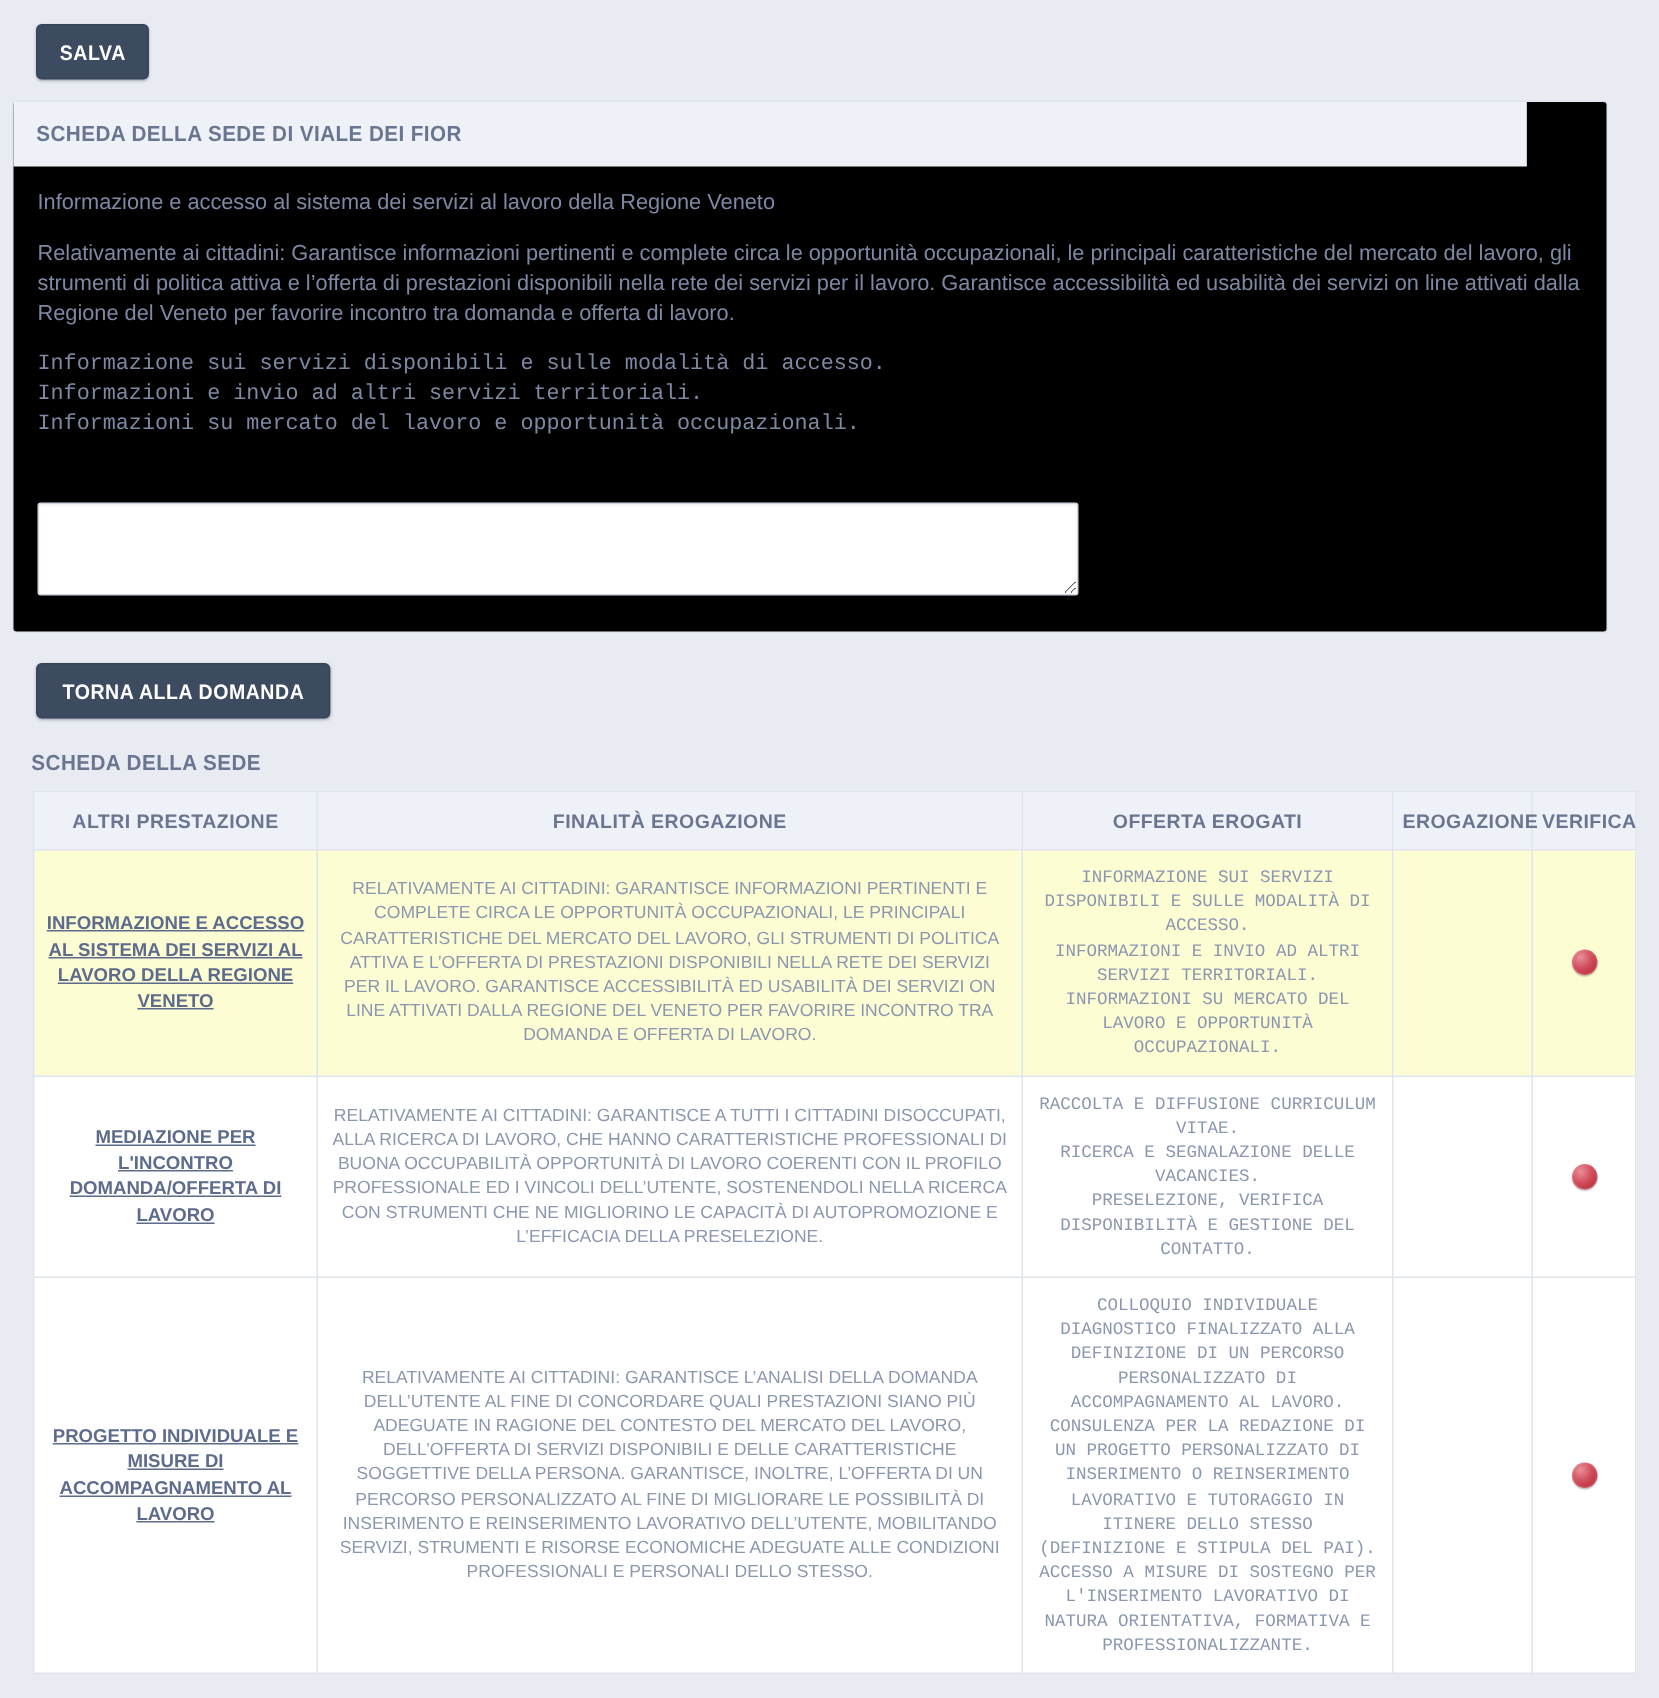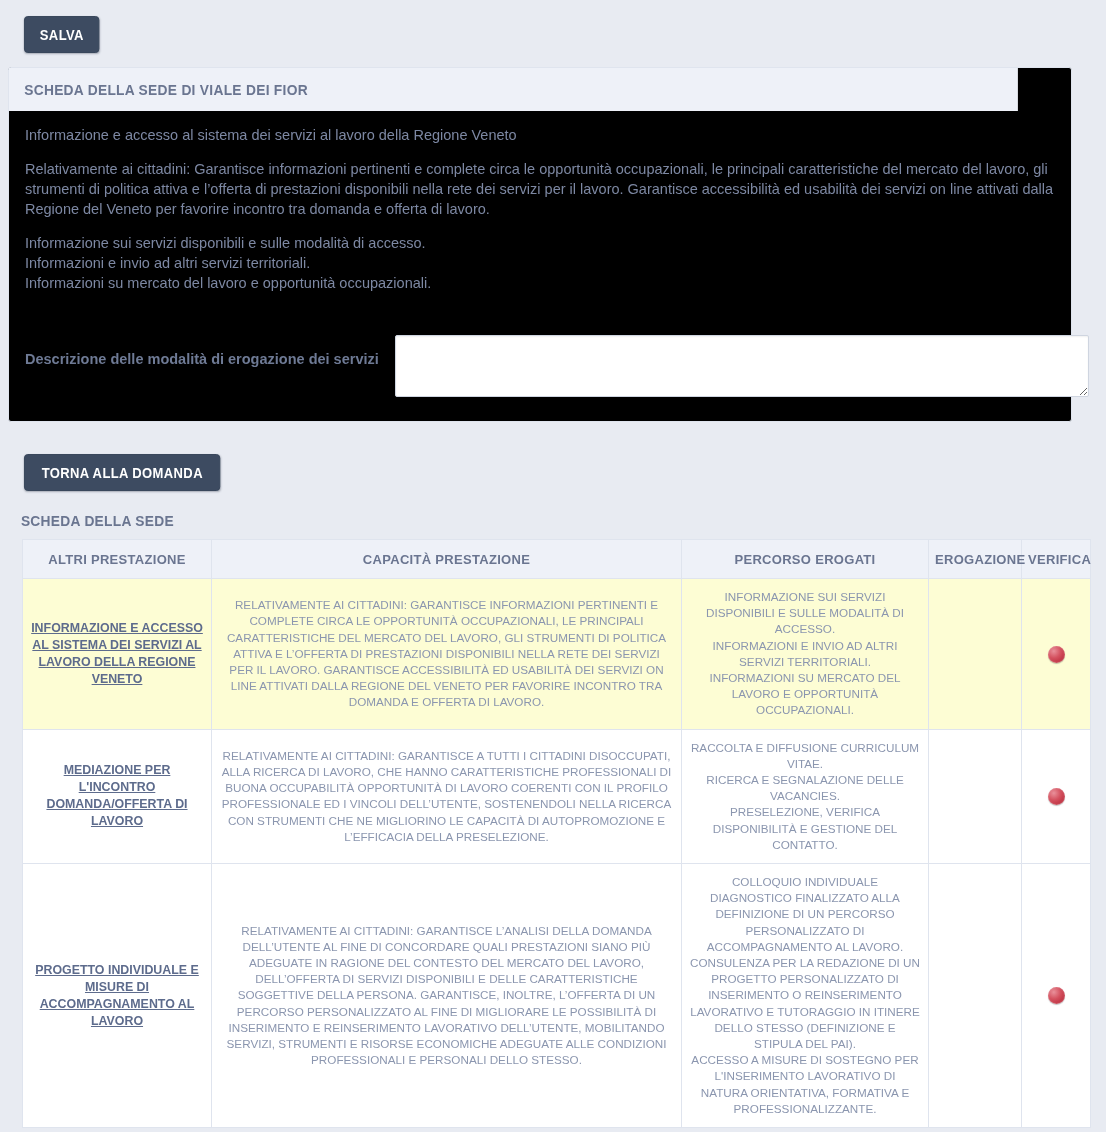--- a/index.html
+++ b/index.html
@@ -99,21 +99,21 @@
     box-shadow: inset 0 1px 2px rgba(0,0,0,.06);
     resize: both;
     font-family: "Liberation Sans", sans-serif;
     font-size: 14px;
     color: #555;
     padding: 4px 6px;
     display: block;
   }
 
   
-  .toolbar2 { padding: 32px 0 16px 24px; }
+  .toolbar2 { padding: 20px 0 16px 24px; }
 
   
   .section-title {
     color: #6a7590;
     font-weight: bold;
     font-size: 14.5px;
     letter-spacing: .3px;
     padding: 6px 0 10px 22px;
     transform: scaleX(.95);
     transform-origin: left center;
@@ -163,42 +163,41 @@
 
   .dot {
     display: inline-block;
     width: 17px;
     height: 17px;
     border-radius: 50%;
     background: radial-gradient(circle at 34% 30%, #e9909a 0%, #d4515f 42%, #bd2f3f 78%, #a8232f 100%);
     box-shadow: 0 1px 1px rgba(0,0,0,.25), inset 0 0 2px rgba(255,255,255,.4);
     vertical-align: middle;
   }
-  .nowrap-pre { white-space: pre-line; }
+  .nowrap-pre { white-space: pre-line; font-family: Liberation Mono, monospace; }
 </style>
 </head>
 <body>
 
 <div class="page">
 
   <div class="toolbar">
     <div class="btn btn-salva">SALVA</div>
   </div>
 
   <div class="card">
     <div class="card-header">SCHEDA DELLA SEDE DI VIALE DEI FIOR</div>
     <div class="card-body">
       <p class="para">Informazione e accesso al sistema dei servizi al lavoro della Regione Veneto</p>
       <p class="para">Relativamente ai cittadini: Garantisce informazioni pertinenti e complete circa le opportunità occupazionali, le principali caratteristiche del mercato del lavoro, gli strumenti di politica attiva e l’offerta di prestazioni disponibili nella rete dei servizi per il lavoro. Garantisce accessibilità ed usabilità dei servizi on line attivati dalla Regione del Veneto per favorire incontro tra domanda e offerta di lavoro.</p>
       <p class="para para-lines nowrap-pre">Informazione sui servizi disponibili e sulle modalità di accesso.
 Informazioni e invio ad altri servizi territoriali.
 Informazioni su mercato del lavoro e opportunità occupazionali.</p>
 
       <div class="field-row">
-        <div class="field-label">Descrizione delle modalità di erogazione dei servizi</div>
         <div class="field-input-wrap">
           <textarea class="ta" placeholder="" style=""></textarea>
         </div>
       </div>
     </div>
   </div>
 
   <div class="toolbar2">
     <div class="btn btn-torna">TORNA ALLA DOMANDA</div>
   </div>
@@ -210,22 +209,22 @@
       <colgroup>
         <col class="col-area">
           <col class="col-fin">
           <col class="col-serv">
           <col class="col-erog">
           <col class="col-compl">
       </colgroup>
       <thead>
         <tr>
           <th>ALTRI PRESTAZIONE</th>
-          <th>CAPACITÀ PRESTAZIONE</th>
-          <th>PERCORSO EROGATI</th>
+          <th>FINALITÀ EROGAZIONE</th>
+          <th>OFFERTA EROGATI</th>
           <th>EROGAZIONE</th>
           <th>VERIFICA</th>
         </tr>
       </thead>
       <tbody>
         <tr class="highlight">
           <td class="area">
             <a>INFORMAZIONE E ACCESSO AL SISTEMA DEI SERVIZI AL LAVORO DELLA REGIONE VENETO</a>
           </td>
           <td>RELATIVAMENTE AI CITTADINI: GARANTISCE INFORMAZIONI PERTINENTI E COMPLETE CIRCA LE OPPORTUNITÀ OCCUPAZIONALI, LE PRINCIPALI CARATTERISTICHE DEL MERCATO DEL LAVORO, GLI STRUMENTI DI POLITICA ATTIVA E L’OFFERTA DI PRESTAZIONI DISPONIBILI NELLA RETE DEI SERVIZI PER IL LAVORO. GARANTISCE ACCESSIBILITÀ ED USABILITÀ DEI SERVIZI ON LINE ATTIVATI DALLA REGIONE DEL VENETO PER FAVORIRE INCONTRO TRA DOMANDA E OFFERTA DI LAVORO.</td>

